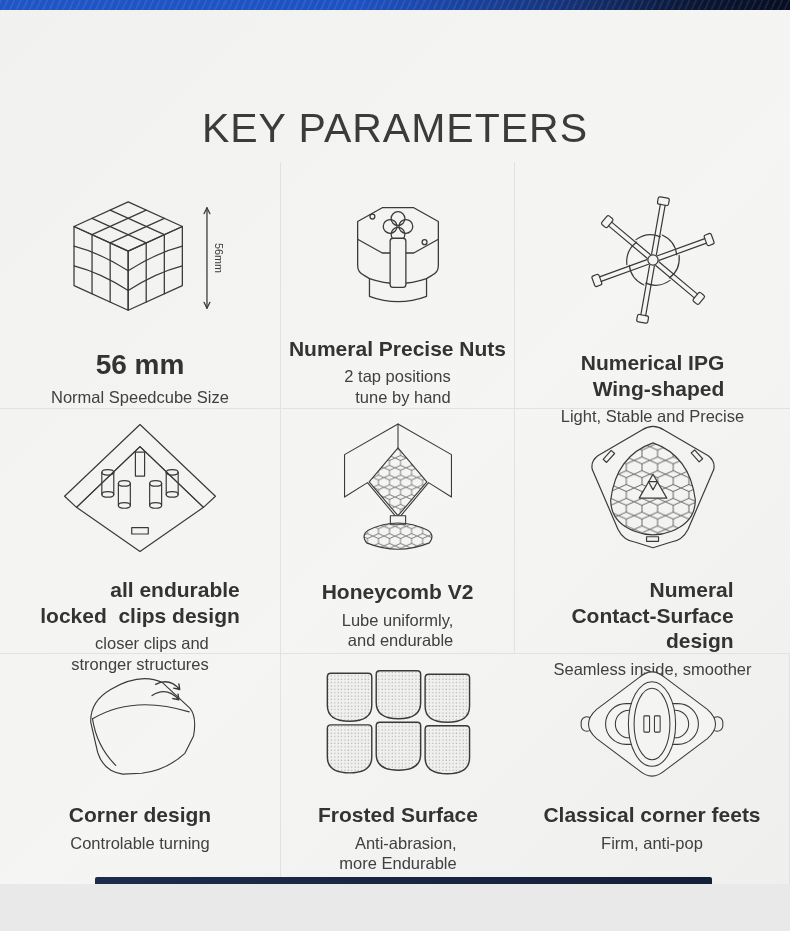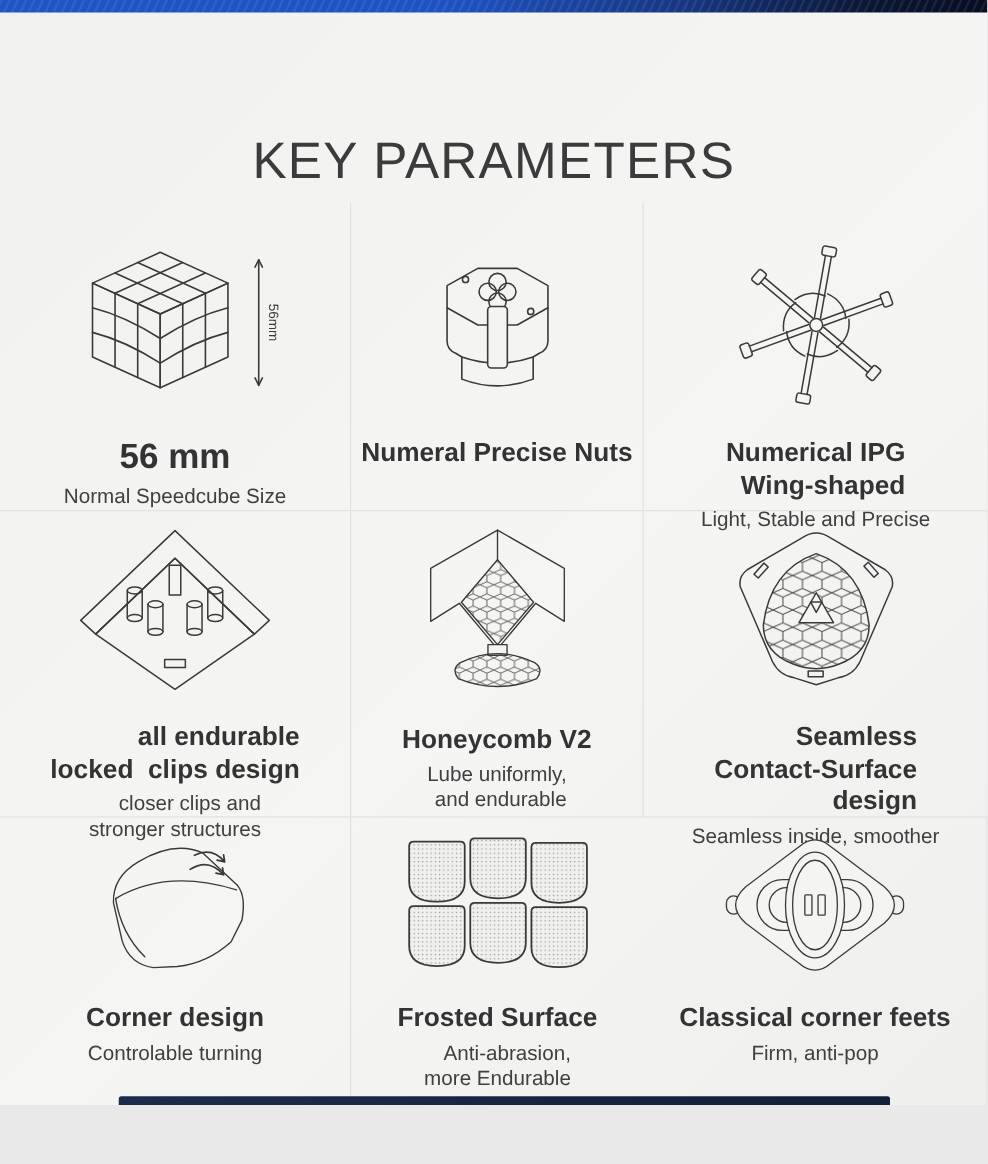--- a/index.html
+++ b/index.html
@@ -104,20 +104,24 @@
           <circle class="ln" cx="44" cy="26" r="2.5"></circle>
           <circle class="ln" cx="97" cy="52" r="2.5"></circle>
           <path class="ln" d="M29 49 L29 76 Q29 83 36 86 L41 89 L41 107 Q70 118 99 107 L99 89 L104 86 Q111 83 111 76 L111 49"></path>
           <path class="ln" d="M41 89 Q70 99 99 89"></path>
           <rect class="lnf" x="62" y="48" width="16" height="50" rx="3"></rect>
         </svg>
       </div>
       <div class="f-title">
         <div class="t-line">Numeral Precise Nuts</div>
       </div>
+      <div class="f-sub">
+        <div class="s-line">2 tap positions</div>
+        <div class="s-line">tune by hand</div>
+      </div>
     </div>
 
     <div class="cell r1 bB">
       <div class="icon-box">
         <svg width="168" height="140" viewBox="0 0 170 150">
           <g transform="translate(85,75)">
             <g transform="rotate(-80)">
               <line class="ln" x1="6" y1="-2.6" x2="60" y2="-2.6"></line>
                 <line class="ln" x1="6" y1="2.6" x2="60" y2="2.6"></line>
               <rect class="ln" x="60" y="-6" width="8" height="12" rx="2"></rect>
@@ -234,21 +238,21 @@
           <path class="ln" d="M80 8 Q86 8 92 12 L140 40 Q148 46 146 55 L118 120 Q112 132 99 134 L80 140 L61 134 Q48 132 42 120 L14 55 Q12 46 20 40 L68 12 Q74 8 80 8 Z"></path>
           <path d="M80 26 Q120 40 126 88 Q126 112 100 122 Q80 130 60 122 Q34 112 34 88 Q40 40 80 26 Z" fill="url(#hexpat2)" stroke="#3a3a3a" stroke-width="1.3" stroke-linejoin="round"></path>
           <path class="lnf" d="M80 60 L95 86 L65 86 Z"></path>
           <path class="ln" d="M75 68 L85 68 L80 77 Z"></path>
           <rect class="ln" x="30" y="34" width="5" height="13" transform="rotate(42 32 40)"></rect>
           <rect class="ln" x="125" y="34" width="5" height="13" transform="rotate(-42 127 40)"></rect>
           <rect class="ln" x="73" y="128" width="13" height="5"></rect>
         </svg>
       </div>
       <div class="f-title">
-        <div class="t-line">Seamless</div>
+        <div class="t-line">Numeral</div>
         <div class="t-line">Contact-Surface</div>
         <div class="t-line">design</div>
       </div>
       <div class="f-sub">
         <div class="s-line">Seamless inside, smoother</div>
       </div>
     </div>
 
     <div class="cell r3 bR">
       <div class="icon-box">

